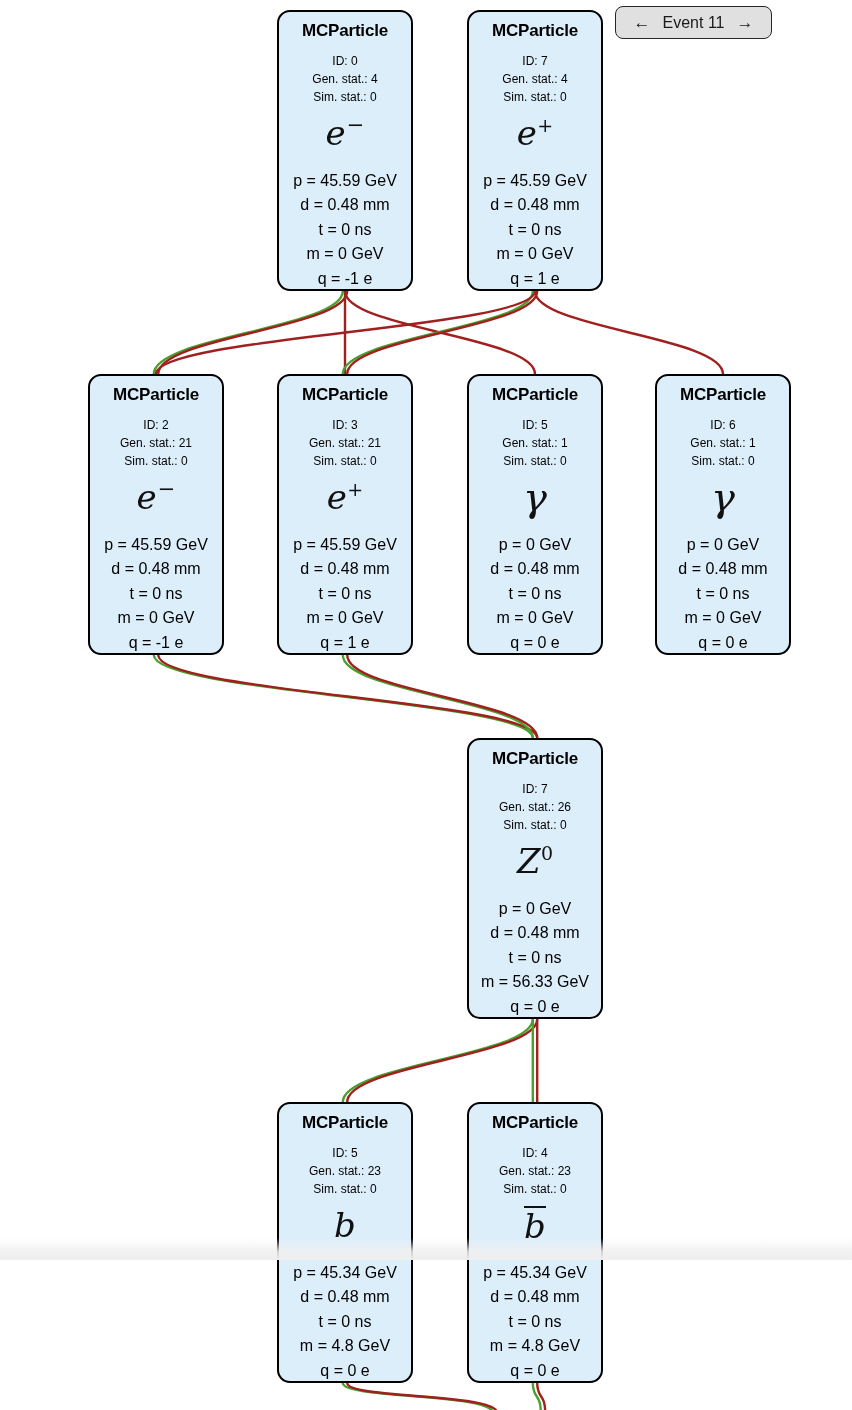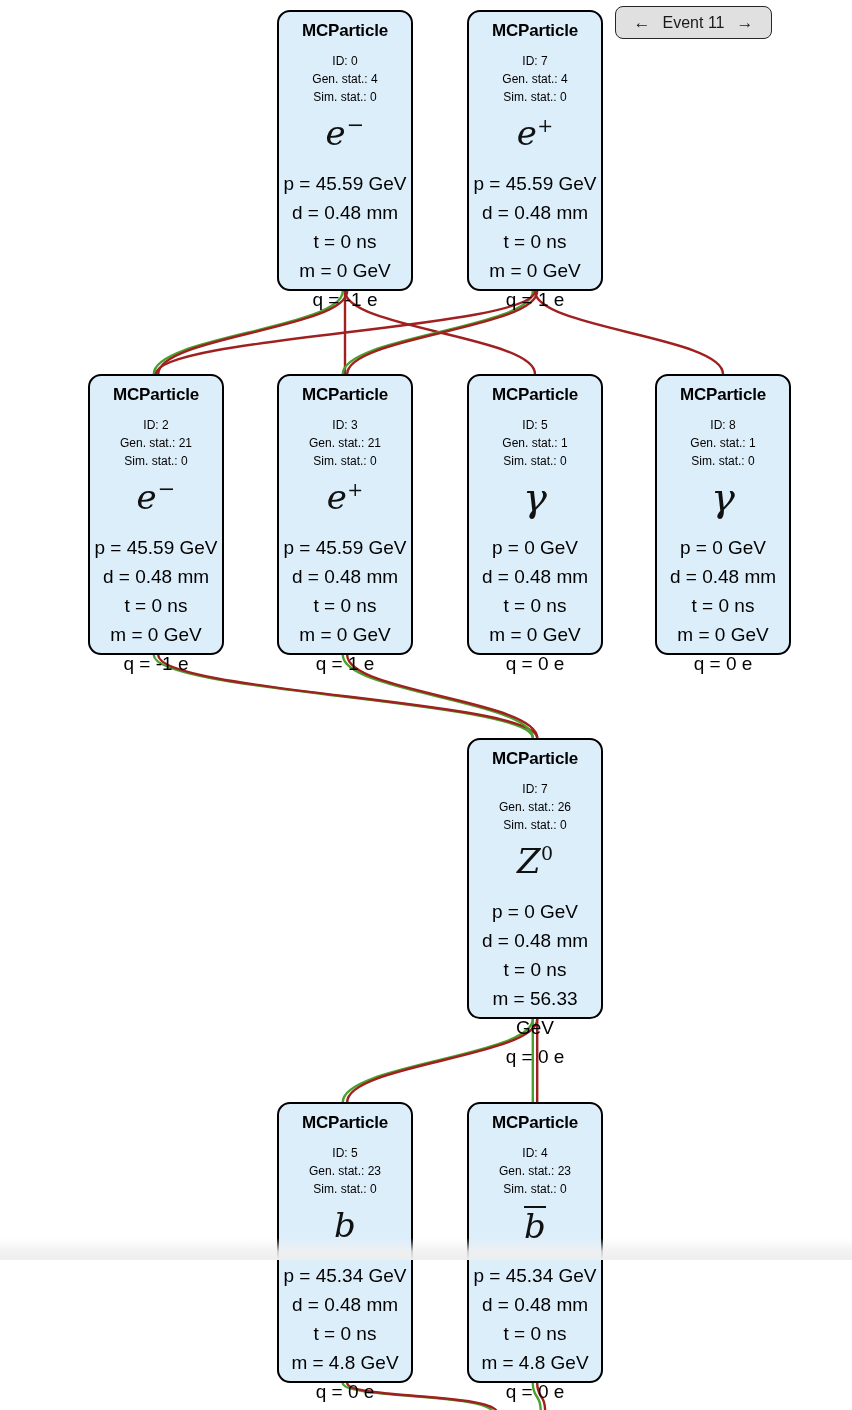--- a/index.html
+++ b/index.html
@@ -80,21 +80,21 @@
     display: inline-block;
     border-top: 2.2px solid #111;
     padding-top: 1px;
     line-height: 1;
   }
   .sym.gamma {
     font-family: "DejaVu Serif", "Liberation Serif", serif;
     font-size: 40px;
   }
   .kin-block {
-    font-size: 19px;
+    font-size: 16px;
     line-height: 1.53;
     margin-top: 10px;
     text-align: center;
   }
 
   
   #event-nav {
     position: absolute;
     left: 615px; top: 6px;
     width: 157px; height: 33px;
@@ -243,21 +243,21 @@
           <div>p = 0 GeV</div>
           <div>d = 0.48 mm</div>
           <div>t = 0 ns</div>
           <div>m = 0 GeV</div>
           <div>q = 0 e</div>
         </div>
       </div>
       <div class="node" style="left: 655px; top: 374px; width: 136px; height: 281px;">
         <div class="node-title">MCParticle</div>
         <div class="stat-block">
-          <div>ID: 8</div>
+          <div>ID: 6</div>
           <div>Gen. stat.: 1</div>
           <div>Sim. stat.: 0</div>
         </div>
         <div class="sym gamma">
           <span>γ</span>
         </div>
         <div class="kin-block">
           <div>p = 0 GeV</div>
           <div>d = 0.48 mm</div>
           <div>t = 0 ns</div>

